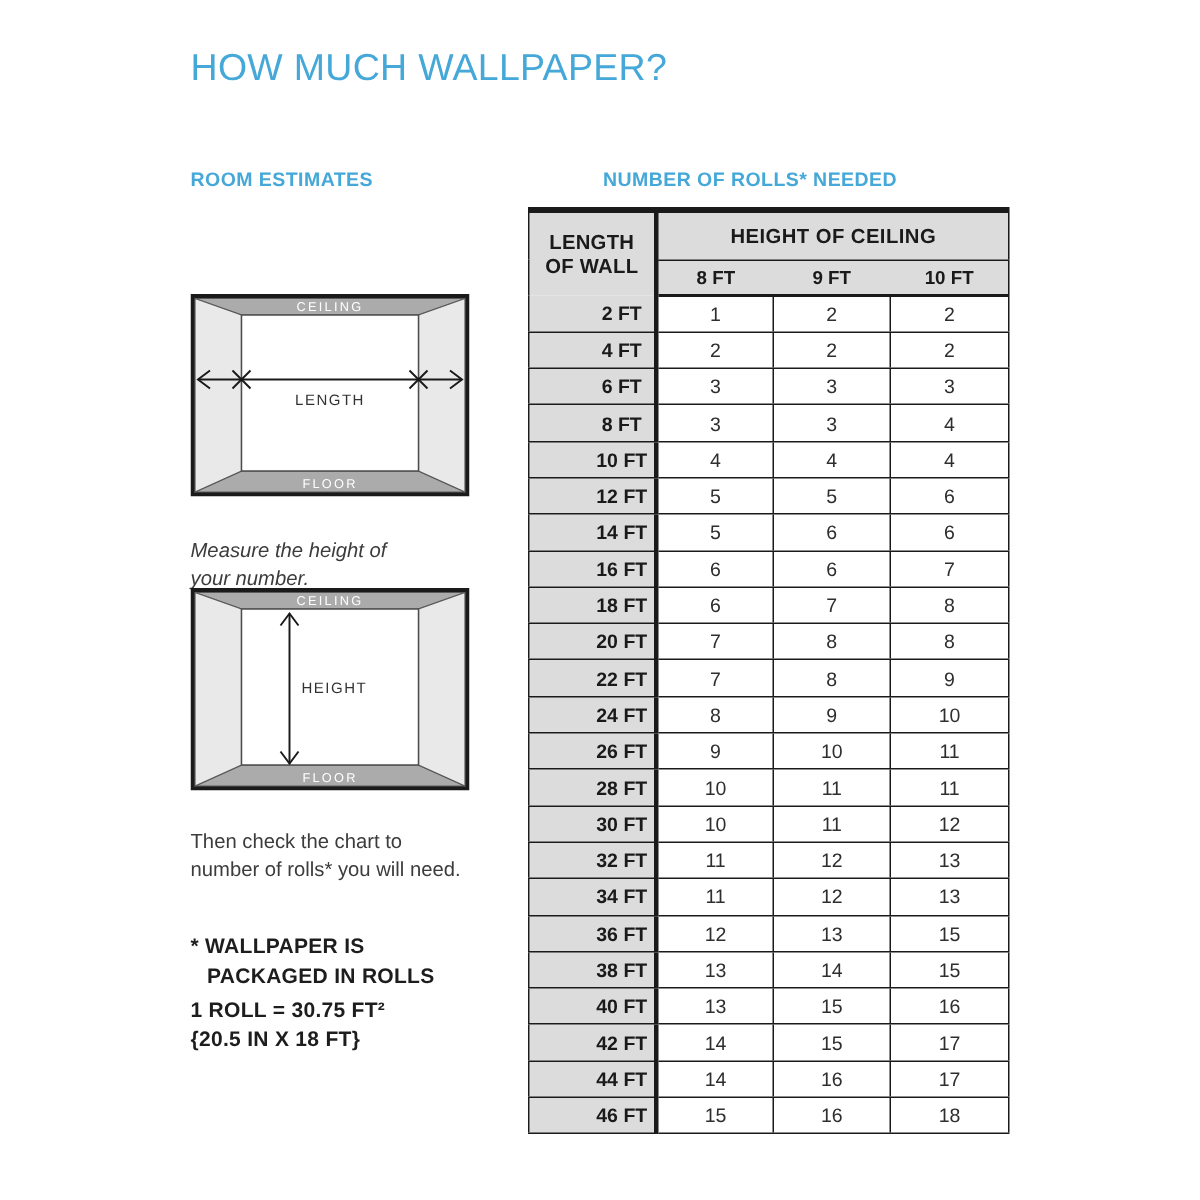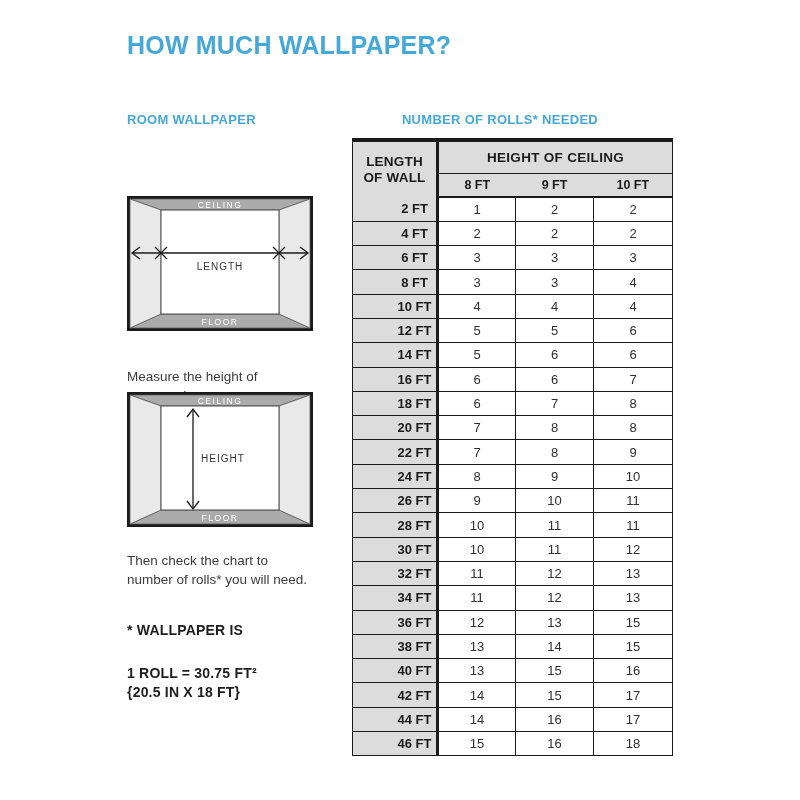--- a/index.html
+++ b/index.html
@@ -9,34 +9,34 @@
     font-family: "Liberation Sans", sans-serif;
     position: relative;
     color: #3a3a3a;
     overflow: hidden;
   }
   .abs { position: absolute; }
 
   
   .page-title {
     left: 127px; top: 31px;
-    font-size: 25px; font-weight: bold;
+    font-size: 25px; font-weight: normal;
     color: #45a8d8; letter-spacing: 0.2px;
   }
   .section-heading {
     font-size: 13px; font-weight: bold;
     color: #45a8d8; letter-spacing: 0.3px;
   }
   .room-estimates-heading { left: 127px; top: 112px; }
   .rolls-heading { left: 340px; top: 112px; width: 320px; text-align: center; }
 
   
   .copy { left: 127px; font-size: 13.5px; line-height: 19px; color: #3c3c3c; }
   .step1 { top: 139px; }
-  .step2 { top: 367px; }
+  .step2 { top: 357px; font-style: italic; }
   .step3 { top: 551px; }
 
   .footnote {
     left: 127px; top: 620px;
     font-size: 14px; font-weight: bold; color: #1d1d1d;
     line-height: 20px; letter-spacing: 0.2px;
   }
   .footnote .indent { padding-left: 11px; }
   .roll-info {
     left: 127px; top: 664px;
@@ -103,21 +103,21 @@
   table.rolls tbody td.val { color: #2e2e2e; background: #ffffff; }
   table.rolls tbody td.val + td.val { border-left: 1.5px solid #1a1a1a; }
 
   svg text { font-family: "Liberation Sans", sans-serif; }
 </style>
 </head>
 <body>
 
 <div class="abs page-title">HOW MUCH WALLPAPER?</div>
 
-<div class="abs section-heading room-estimates-heading">ROOM WALLPAPER</div>
+<div class="abs section-heading room-estimates-heading">ROOM ESTIMATES</div>
 
 <div class="abs copy step1">
 </div>
 
 <svg class="abs diagram diagram1" width="186" height="135" viewBox="0 0 186 135">
   <rect x="1.5" y="1.5" width="183" height="132" fill="#ffffff" stroke="#1a1a1a" stroke-width="3"></rect>
   <polygon points="3,3 183,3 152,14 34,14" fill="#ababab" stroke="#5a5a5a" stroke-width="0.8"></polygon>
   <polygon points="3,132 183,132 152,118 34,118" fill="#ababab" stroke="#5a5a5a" stroke-width="0.8"></polygon>
   <polygon points="3,3 34,14 34,118 3,132" fill="#e9e9e9" stroke="#5a5a5a" stroke-width="0.8"></polygon>
   <polygon points="183,3 152,14 152,118 183,132" fill="#e9e9e9" stroke="#5a5a5a" stroke-width="0.8"></polygon>
@@ -158,20 +158,21 @@
   <text x="74" y="70" font-size="10" fill="#333333" text-anchor="start" letter-spacing="1">HEIGHT</text>
 </svg>
 
 <div class="abs copy step3">
   <div>Then check the chart to</div>
   <div>number of rolls* you will need.</div>
 </div>
 
 <div class="abs footnote">
   <div>* WALLPAPER IS</div>
+  <div class="indent">PACKAGED IN ROLLS</div>
 </div>
 
 <div class="abs roll-info">
   <div>1 ROLL = 30.75 FT²</div>
   <div>{20.5 IN X 18 FT}</div>
 </div>
 
 <div class="abs section-heading rolls-heading">NUMBER OF ROLLS* NEEDED</div>
 
 <div class="abs rolls-table-wrap">

